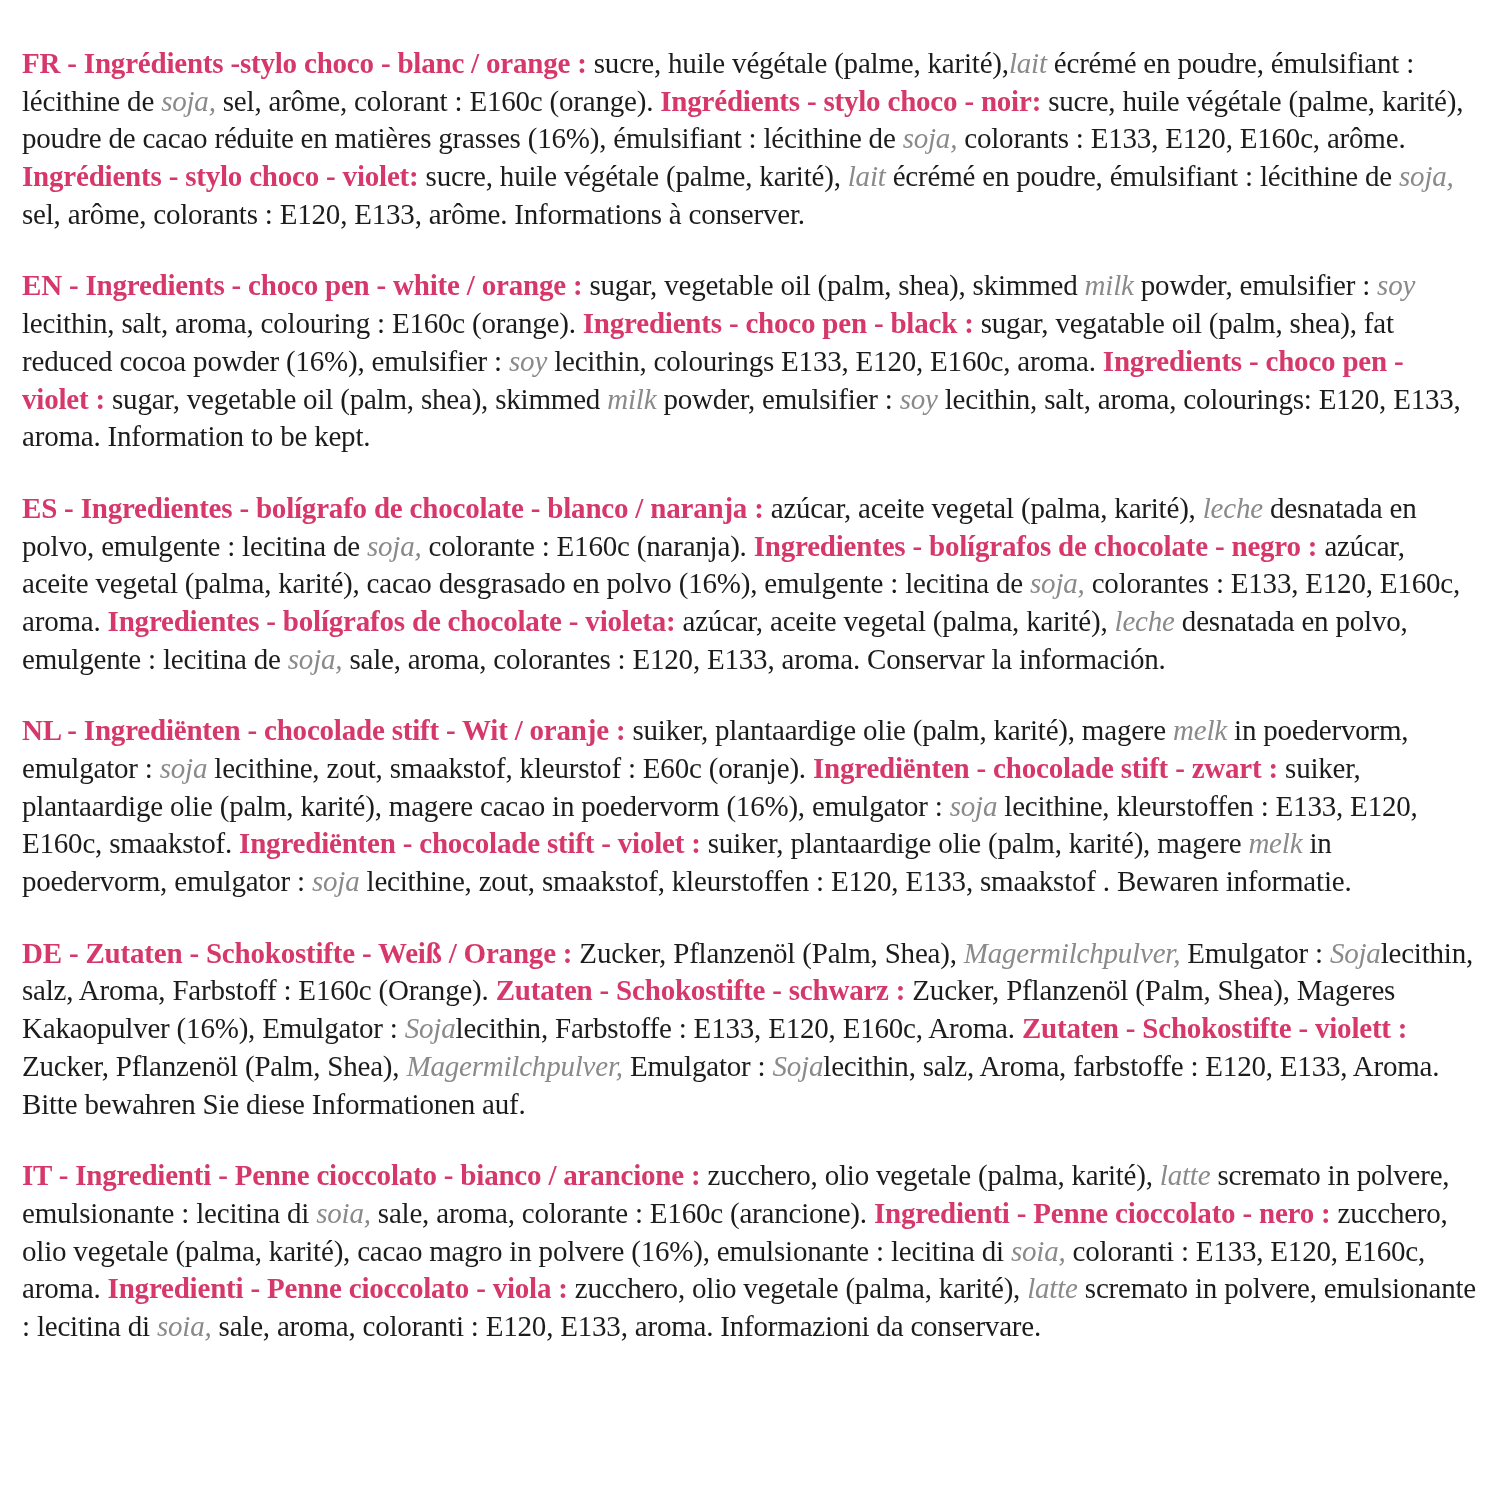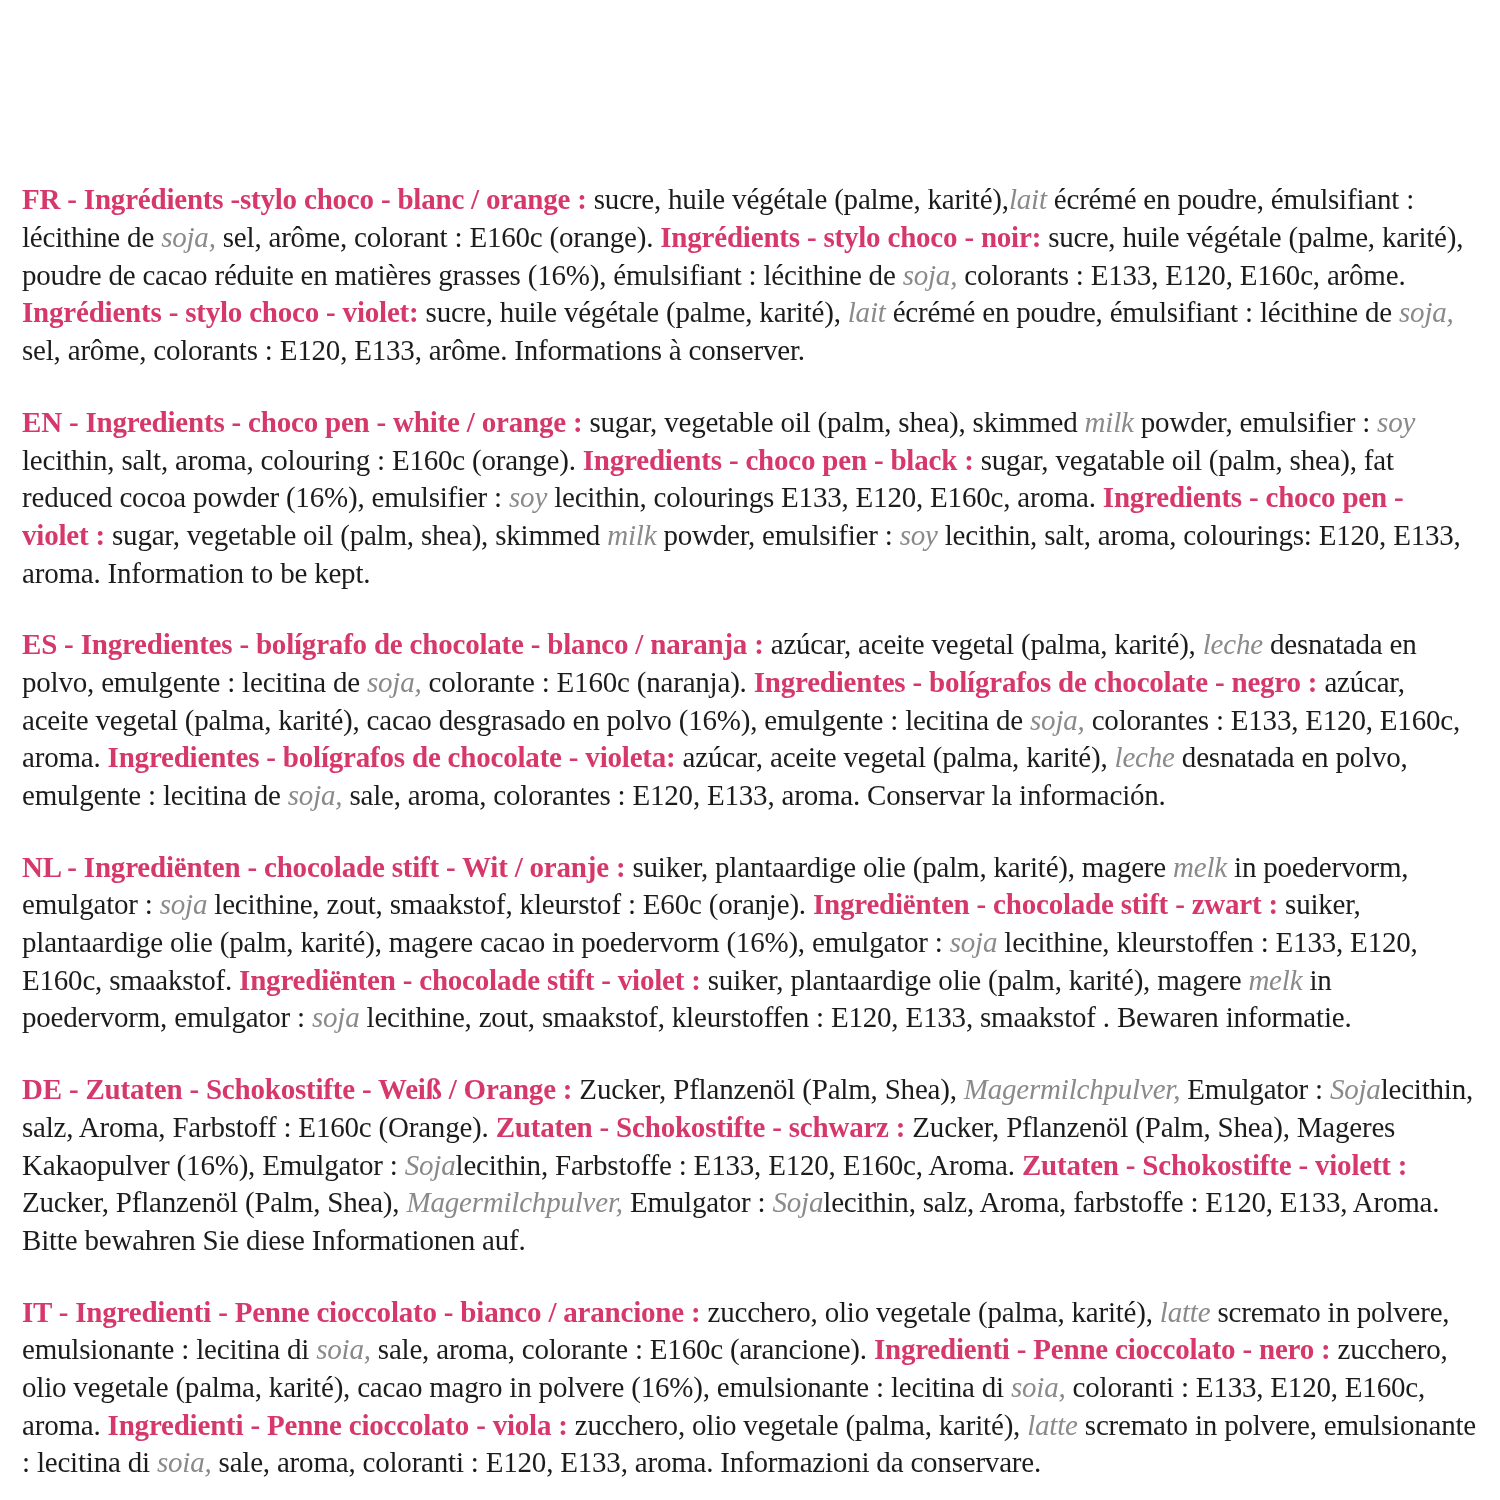--- a/index.html
+++ b/index.html
@@ -13,21 +13,21 @@
     font-family: "Liberation Serif", serif;
     color: #1a1a1a;
   }
   .page {
     box-sizing: border-box;
     width: 1500px;
     height: 1500px;
     padding: 16px 24px 10px 22px;
     display: flex;
     flex-direction: column;
-    justify-content: flex-end;
+    justify-content: flex-start;
   }
   .block {
     margin-bottom: 34px;
     font-size: 29px;
     line-height: 1.30;
     letter-spacing: -0.2px;
     text-align: left;
   }
   .block:last-child {
     margin-bottom: 8px;

